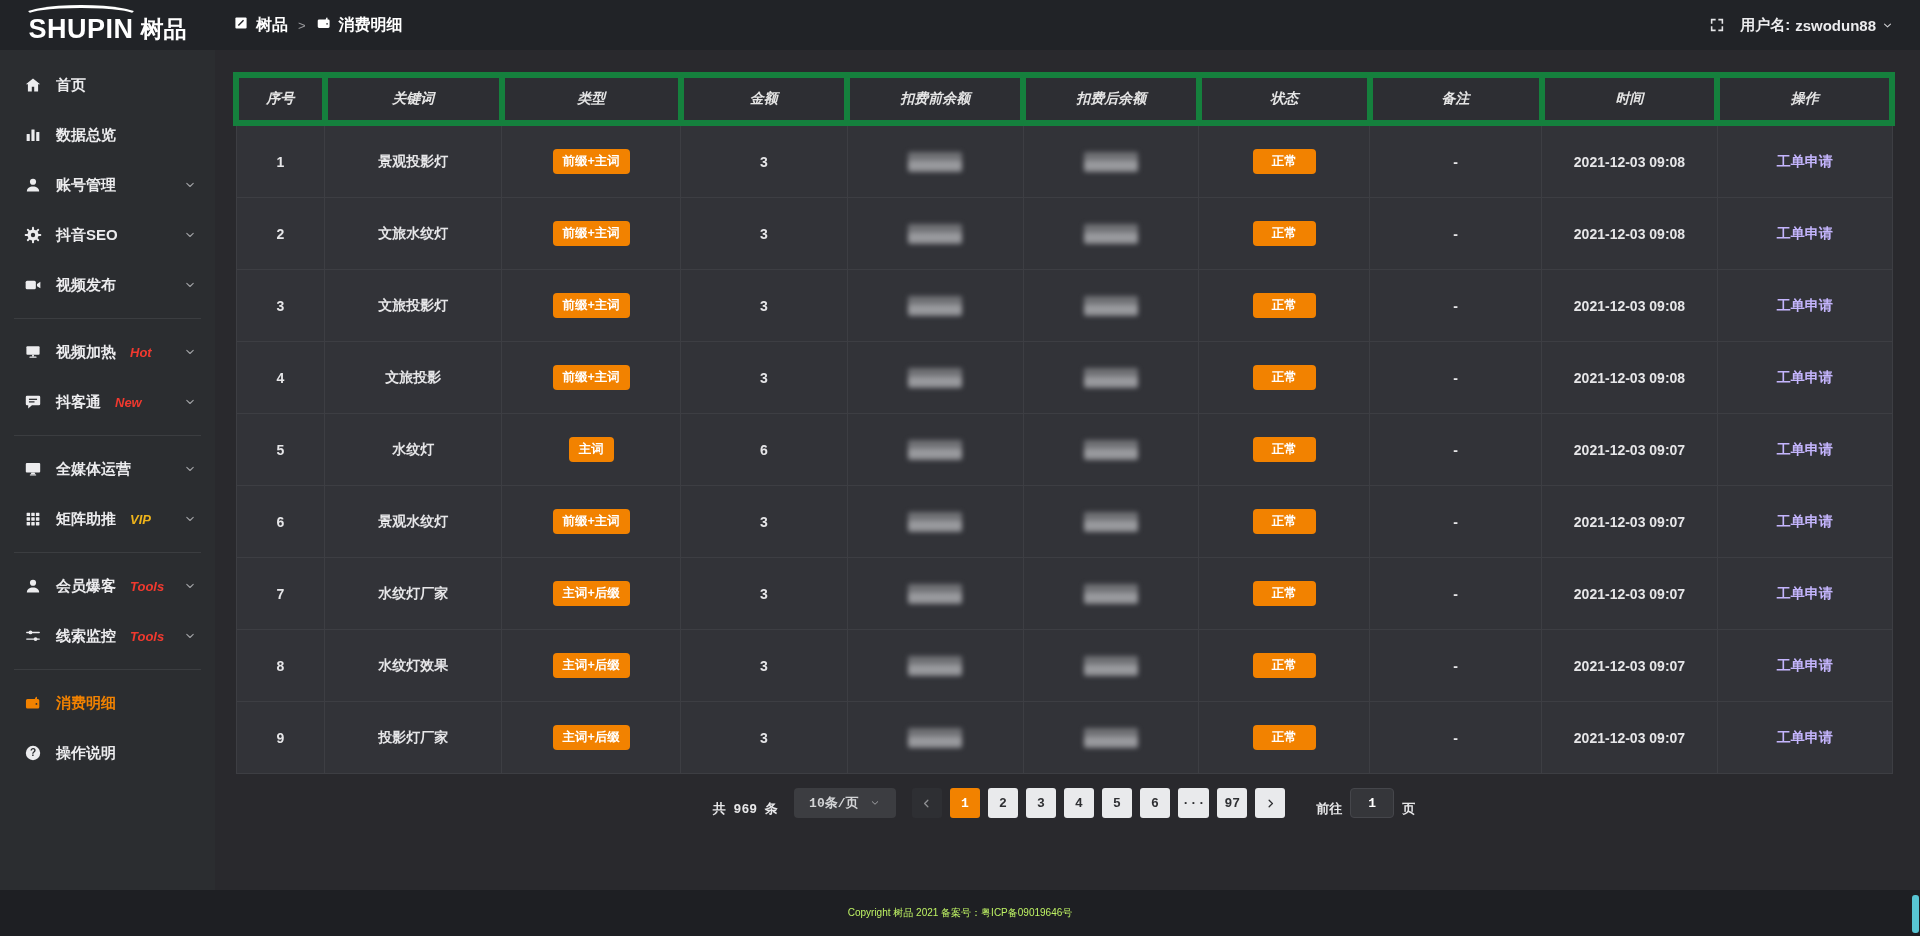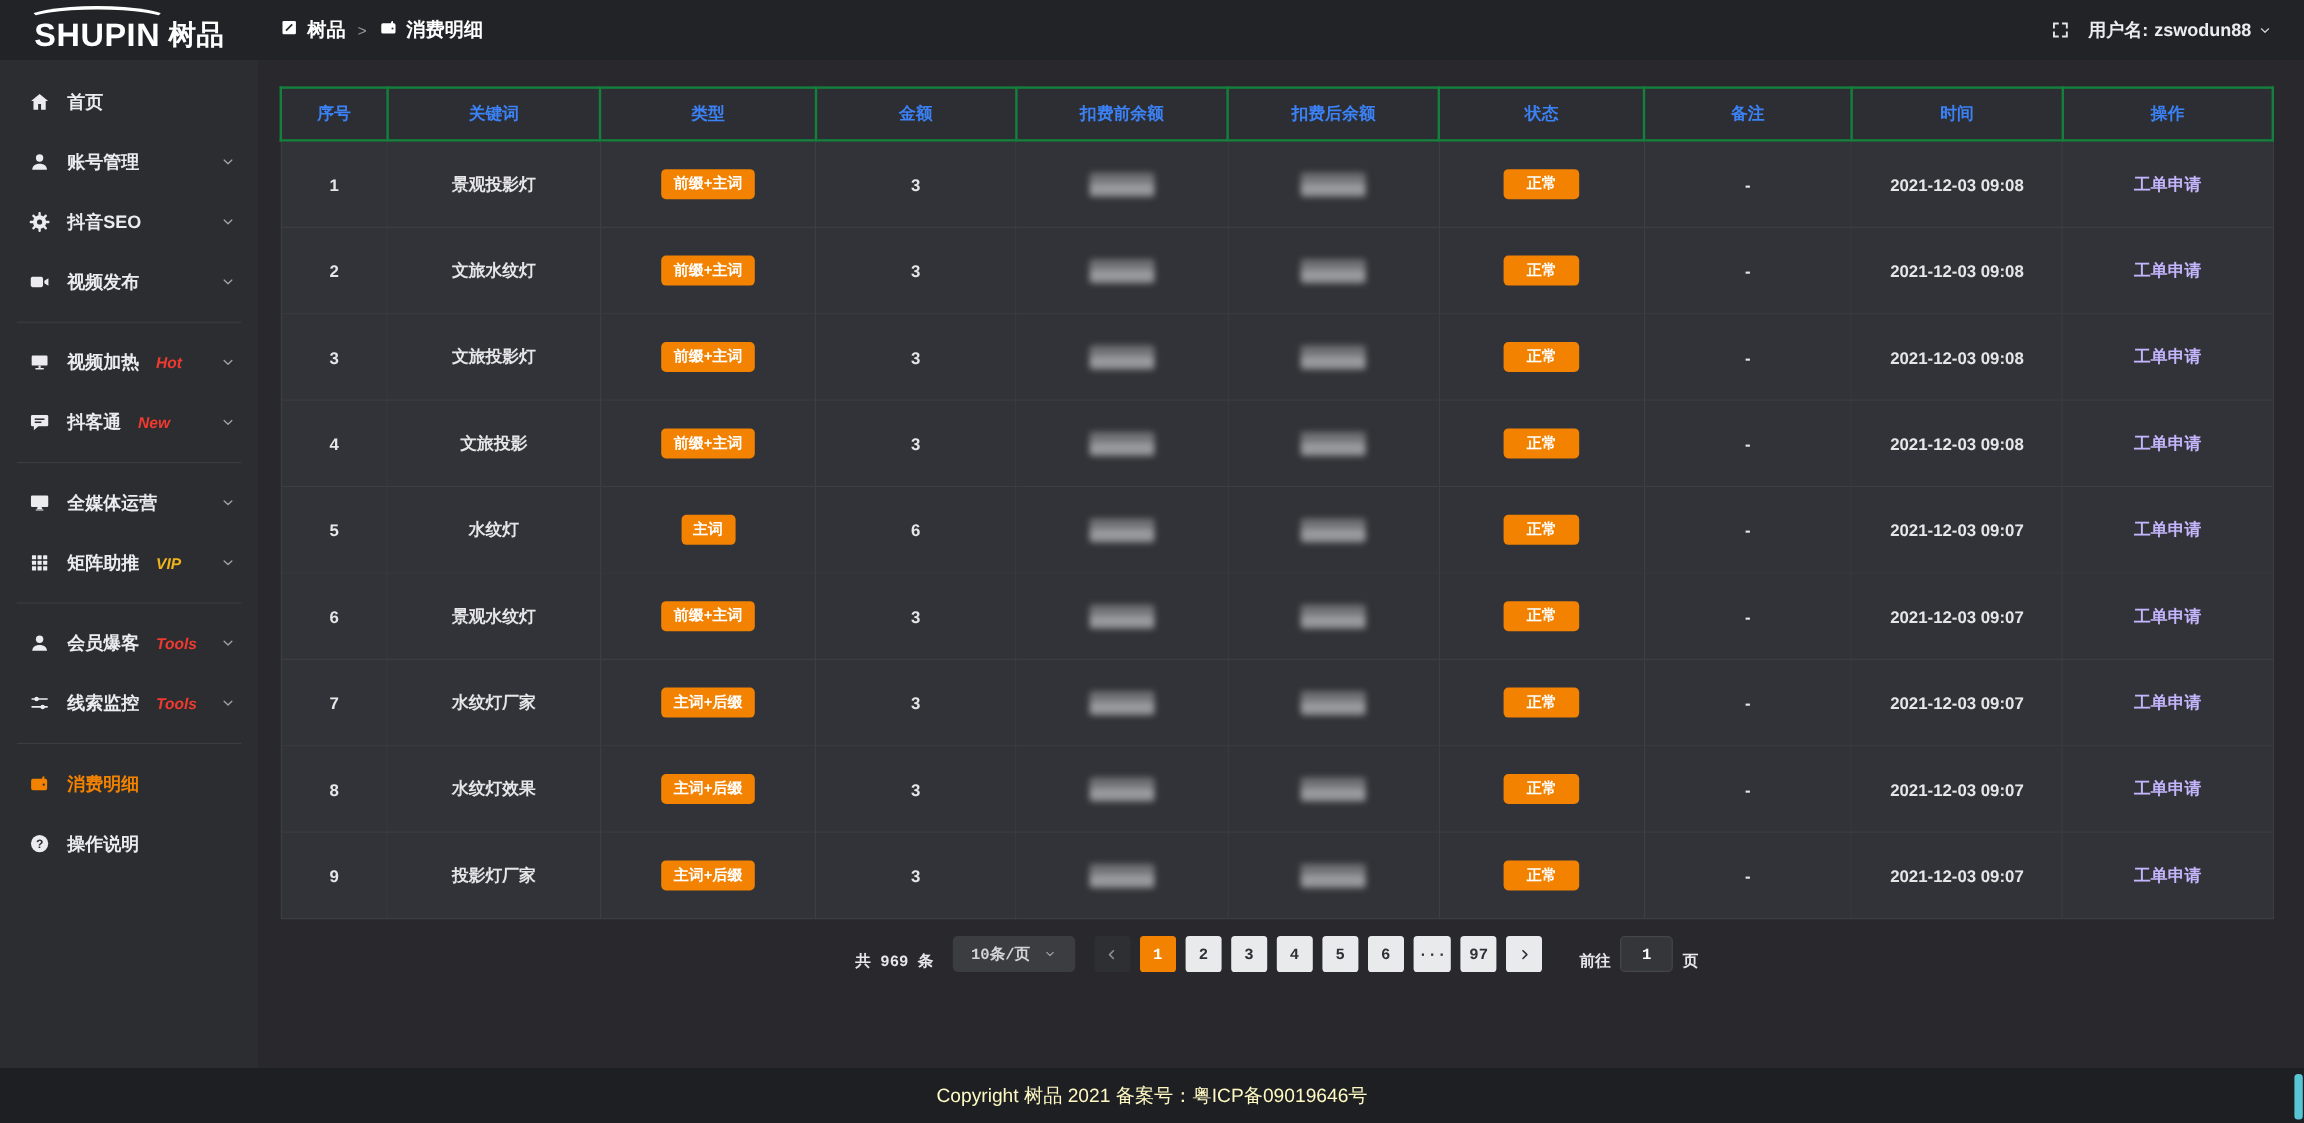--- a/index.html
+++ b/index.html
@@ -39,22 +39,22 @@
   .s-chev{margin-left:auto;display:flex;color:#9fa0a3;}
   .side-divider{height:1px;background:#3b3d40;margin:8px 14px;}
 
   
   .content{position:absolute;left:215px;top:50px;right:0;bottom:46px;background:#29292d;}
   .balance{padding:26px 0 0 18px;font-size:15px;font-weight:bold;color:#fff;}
   .balance-value{margin-left:6px;}
 
   .table-wrap{margin:22px 0 0 18px;width:1662px;}
   table.consume{border-collapse:collapse;width:100%;table-layout:fixed;}
-  table.consume th{height:40px;background:#2d2e33;border:2px solid #15803d;
-                   font-size:14px;font-weight:bold;color:#3b82f6;text-align:center;}
+  table.consume th{height:40px;background:#2d2e33;border:6px solid #15803d;
+                   font-size:14px;font-weight:bold;color:#e5e5e5;text-align:center;font-style:italic;}
   table.consume td{height:69px;background:#323338;border:1px solid #3d3e43;
                    font-size:14px;font-weight:bold;color:#e6e6e8;text-align:center;
                    overflow:hidden;}
   .badge{display:inline-block;background:#f28200;color:#fff;font-size:12.5px;
          font-weight:bold;padding:5px 10px;border-radius:4px;line-height:1.2;}
   .badge-sm{padding:5px 19px;}
   .blur-val{display:inline-block;width:54px;height:20px;border-radius:2px;
             background:linear-gradient(180deg,#6f7074 30%,#a0a1a5 60%,#8a8b8f);
             filter:blur(2.6px);vertical-align:middle;}
   .action-link{color:#c4b5fd;cursor:pointer;font-weight:bold;}
@@ -73,22 +73,22 @@
   .pg-btn.pg-prev{background:#2e2f33;color:#8f9093;}
   .pg-btn.active{background:#f28200;color:#fff;}
   .pg-goto-label{margin-left:23px;font-weight:bold;}
   .pg-input{width:44px;height:30px;background:#35363a;border:1px solid #45464b;
             border-radius:4px;color:#fff;text-align:center;font-size:13px;font-weight:bold;
             font-family:inherit;outline:none;box-sizing:border-box;}
   .pg-goto-unit{font-weight:bold;}
 
   
   .footer{position:absolute;left:0;right:0;bottom:0;height:46px;background:#1e1f23;
-          display:flex;align-items:center;justify-content:center;color:#fef9c3;
-          font-size:16px;}
+          display:flex;align-items:center;justify-content:center;color:#bef264;
+          font-size:10px;}
   .scroll-thumb{position:absolute;right:1px;bottom:3px;width:7px;height:38px;
                 background:#58c5d3;border-radius:3px;cursor:pointer;}
 </style>
 </head>
 <body>
 
 <div class="app">
 
   <header class="topbar">
     <div class="logo">
@@ -132,20 +132,30 @@
   </header>
 
   <aside class="sidebar" id="sidebar">
       <div class="side-item">
         <span class="s-icon">
           <svg viewBox="0 0 24 24" width="18" height="18" fill="currentColor">
             <path d="M12 3.2 21.5 11h-2.7v9.6h-5.2v-6.4h-3.2v6.4H5.2V11H2.5z"></path>
           </svg>
         </span>
         <span class="s-label">首页</span>
+      </div>
+      <div class="side-item">
+        <span class="s-icon">
+          <svg viewBox="0 0 24 24" width="18" height="18" fill="currentColor">
+            <rect x="3.5" y="10.5" width="4.2" height="9.5" rx="0.5"></rect>
+            <rect x="9.9" y="4.5" width="4.2" height="15.5" rx="0.5"></rect>
+            <rect x="16.3" y="8" width="4.2" height="12" rx="0.5"></rect>
+          </svg>
+        </span>
+        <span class="s-label">数据总览</span>
       </div>
       <div class="side-item">
         <span class="s-icon">
           <svg viewBox="0 0 24 24" width="18" height="18" fill="currentColor">
             <circle cx="12" cy="7.6" r="4.1"></circle>
             <path d="M3.8 20.5c0-4.3 3.7-6.6 8.2-6.6s8.2 2.3 8.2 6.6z"></path>
           </svg>
         </span>
         <span class="s-label">账号管理</span>
         <span class="s-chev">

